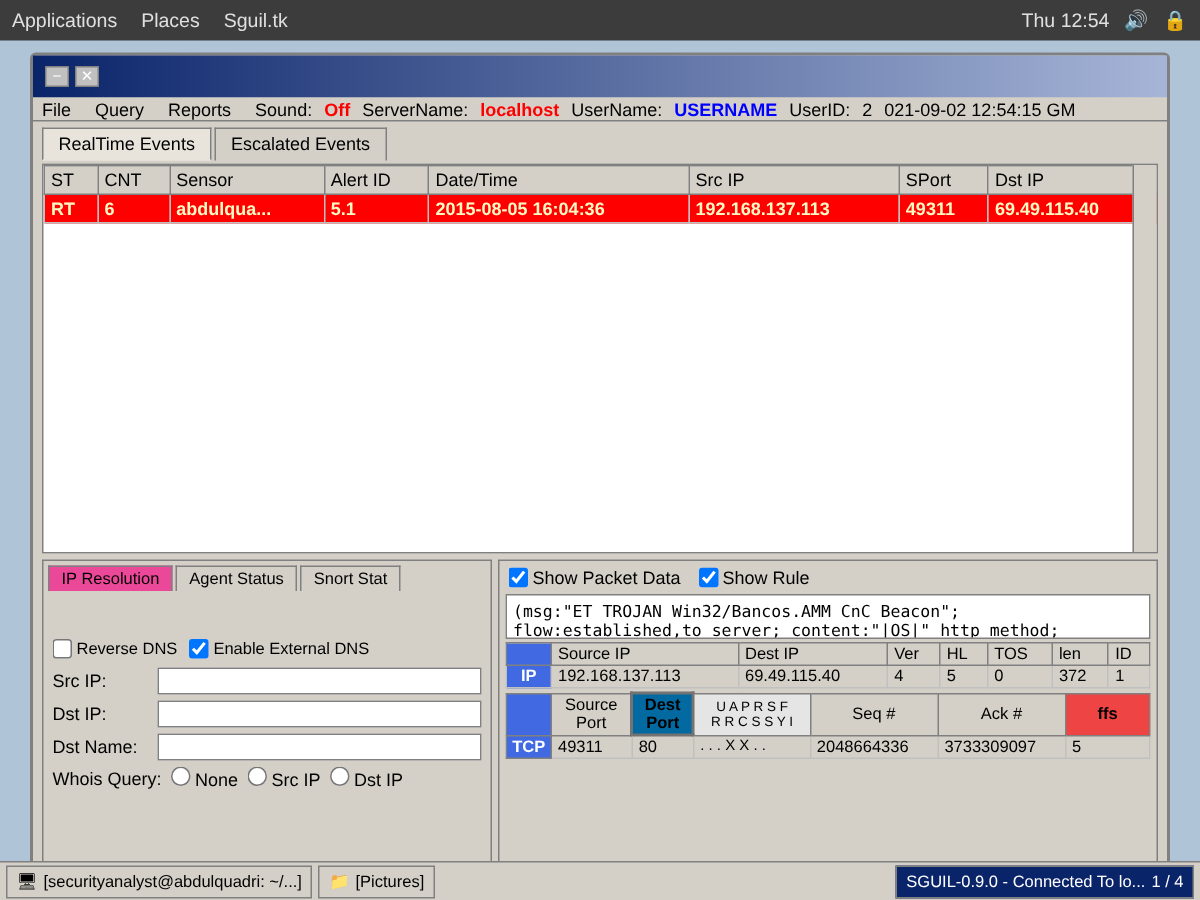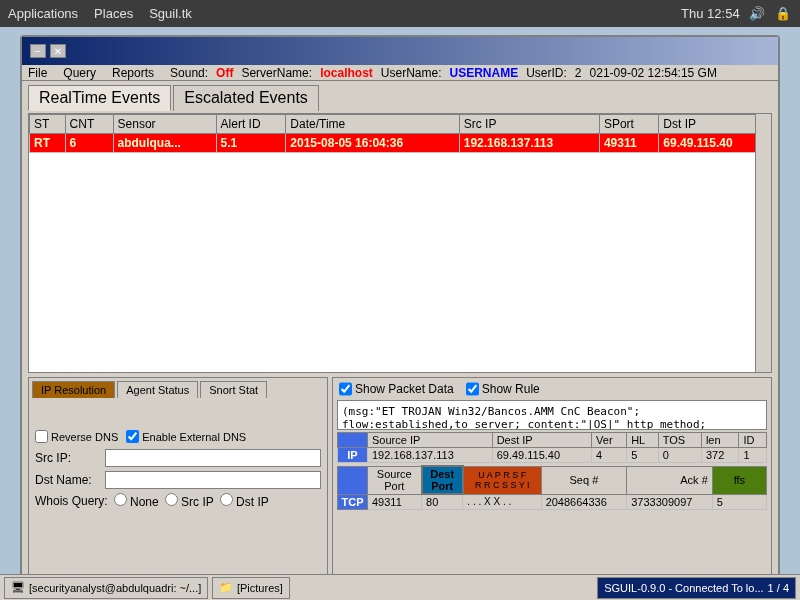--- a/index.html
+++ b/index.html
@@ -78,21 +78,21 @@
       display: flex;
       padding: 4px 6px 0;
       gap: 2px;
     }
     .tab {
       padding: 3px 10px;
       background: #d4d0c8;
       border: 1px solid #808080;
       border-bottom: none;
       cursor: pointer;
-      font-size: 16px;
+      font-size: 12px;
     }
     .tab.active {
       background: #e8e4dc;
       border-bottom: 1px solid #e8e4dc;
       font-weight: normal;
     }
 
     
     #top-table-area {
       background: #fff;
@@ -151,21 +151,21 @@
       padding: 3px 3px 0;
     }
     .left-tab {
       padding: 2px 8px;
       background: #d4d0c8;
       border: 1px solid #808080;
       border-bottom: none;
       cursor: pointer;
       font-size: 11px;
     }
-    .left-tab.active { background: #a16207; }
+    .left-tab.active { background: #ec4899; }
     #left-content {
       padding: 6px;
       flex: 1;
       font-size: 12px;
     }
     .dns-options { display: flex; gap: 8px; margin-bottom: 6px; font-size: 11px; margin-top: 26px; }
     .checkbox-label { display: flex; align-items: center; gap: 3px; }
     .form-row {
       display: flex;
       align-items: center;
@@ -362,20 +362,24 @@
           <label class="checkbox-label">
             <input type="checkbox" checked="" style="">
             <span>Enable External DNS</span>
           </label>
         </div>
         <div class="form-row">
           <span class="form-label">Src IP:</span>
           <input class="form-input" type="text" style="">
         </div>
         <div class="form-row">
+          <span class="form-label">Dst IP:</span>
+          <input class="form-input" type="text" style="">
+        </div>
+        <div class="form-row">
           <span class="form-label">Dst Name:</span>
           <input class="form-input" type="text" style="">
         </div>
         <div class="whois-row">
           <span>Whois Query:</span>
           <div class="radio-group">
             <label>
               <input type="radio" name="whois" style="">
               <span>None</span>
             </label>
@@ -432,24 +436,24 @@
             </tr>
           </tbody>
         </table>
 
         <table id="tcp-table" style="width:100%;border-collapse:collapse;font-size:11px;margin-top:2px;">
           <thead>
             <tr>
               <th style="background:#4169e1;color:white;width:30px;border:1px solid #808080;"></th>
               <th style="border:1px solid #808080;background:#d4d0c8;padding:1px 4px;font-weight:normal;">Source<br>Port</th>
               <th style="border:2px solid #737373;background:#0369a1;padding:1px 4px;font-weight:bold;">Dest<br>Port</th>
-              <th style="border:1px solid #808080;background:#c2410c;padding:1px 4px;font-weight:normal;font-size:9px;">U A P R S F<br>R R C S S Y I</th>
+              <th style="border:1px solid #808080;background:#e5e5e5;padding:1px 4px;font-weight:normal;font-size:9px;">U A P R S F<br>R R C S S Y I</th>
               <th style="border:1px solid #808080;background:#d4d0c8;padding:1px 4px;font-weight:normal;">Seq #</th>
-              <th style="border:1px solid #808080;background:#d4d0c8;padding:1px 4px;font-weight:normal;text-align:right;">Ack #</th>
-              <th style="border:1px solid #808080;background:#4d7c0f;padding:1px 16px;font-weight:normal;">ffs</th>
+              <th style="border:1px solid #808080;background:#d4d0c8;padding:1px 4px;font-weight:normal;">Ack #</th>
+              <th style="border:1px solid #808080;background:#ef4444;padding:1px 16px;font-weight:bold;">ffs</th>
             </tr>
           </thead>
           <tbody>
             <tr>
               <td class="cell-tcp" style="border:1px solid #808080;text-align:center;">TCP</td>
               <td style="border:1px solid #c0c0c0;padding:1px 4px;">49311</td>
               <td style="border:1px solid #c0c0c0;padding:1px 4px;">80</td>
               <td style="border:1px solid #c0c0c0;padding:1px 4px;font-size:10px;">. . . X X . .</td>
               <td style="border:1px solid #c0c0c0;padding:1px 4px;">2048664336</td>
               <td style="border:1px solid #c0c0c0;padding:1px 4px;">3733309097</td>

